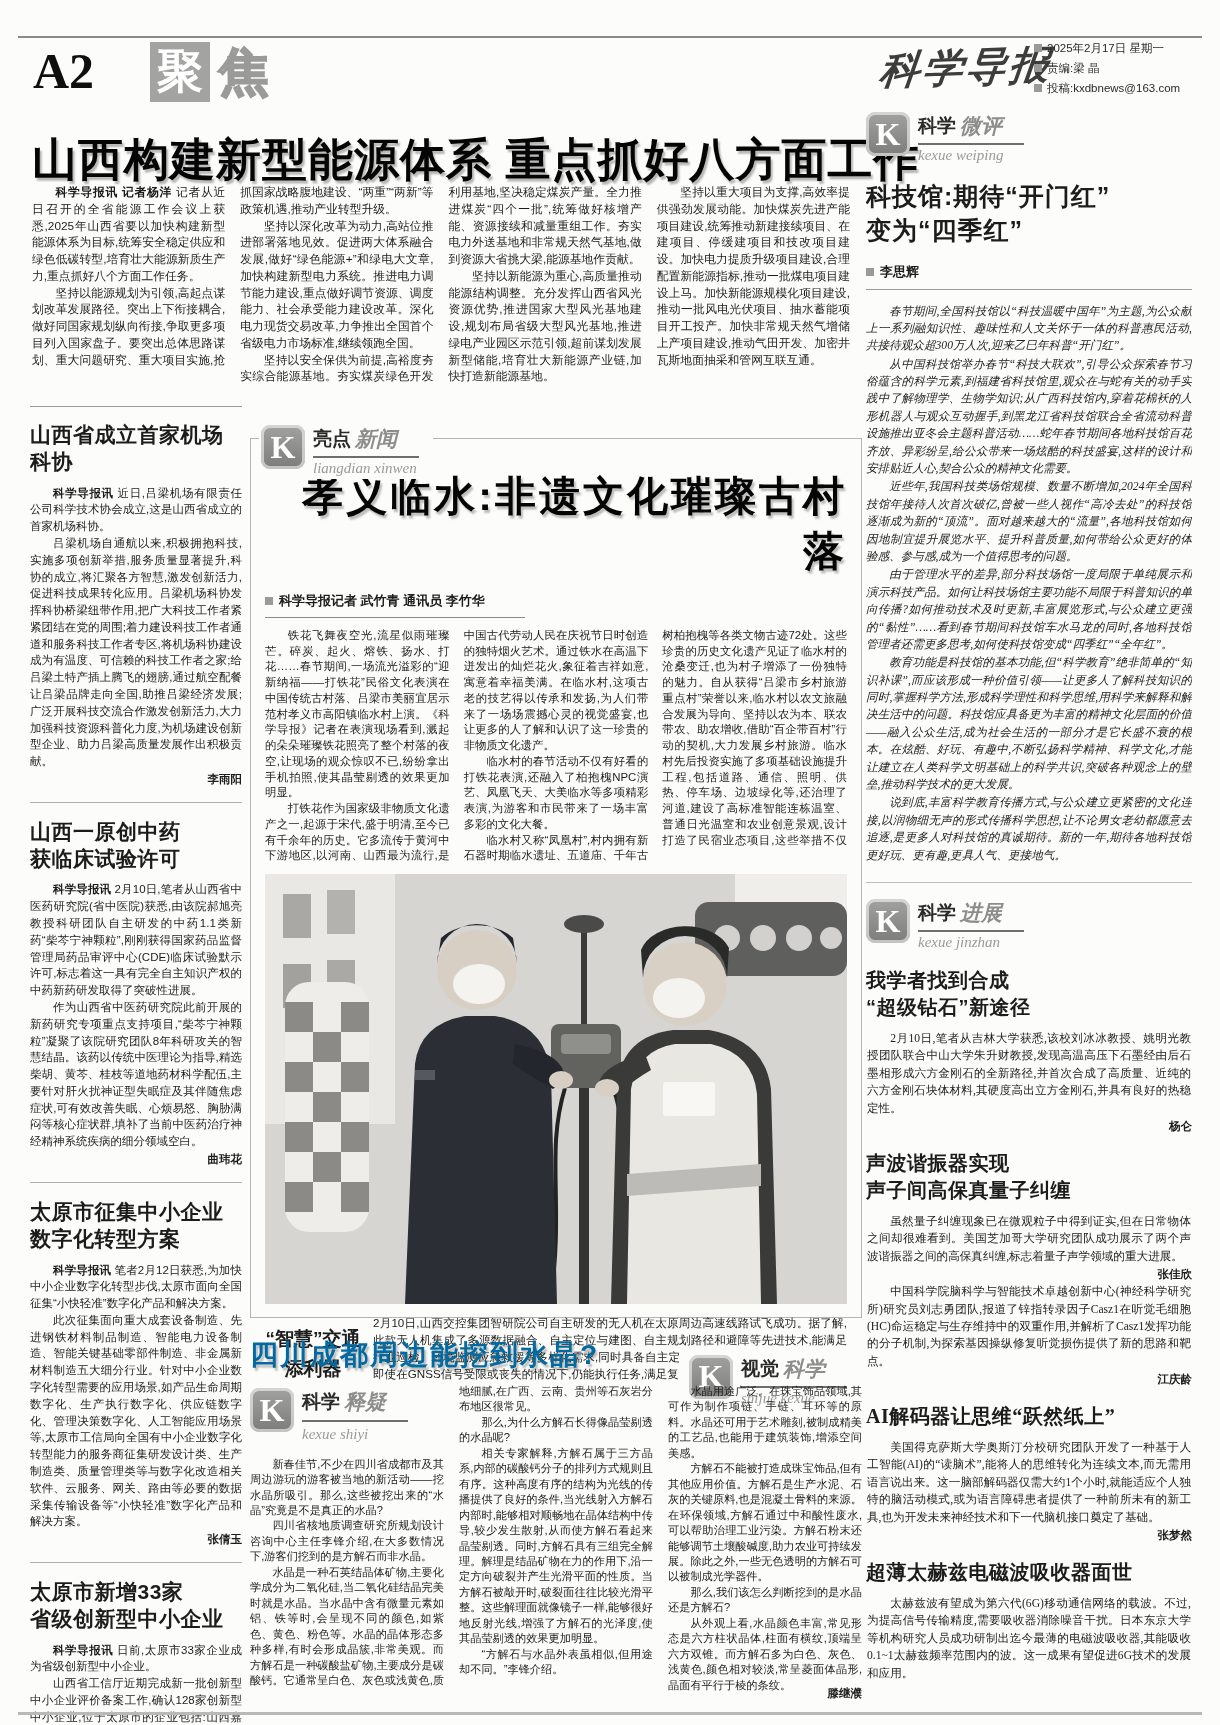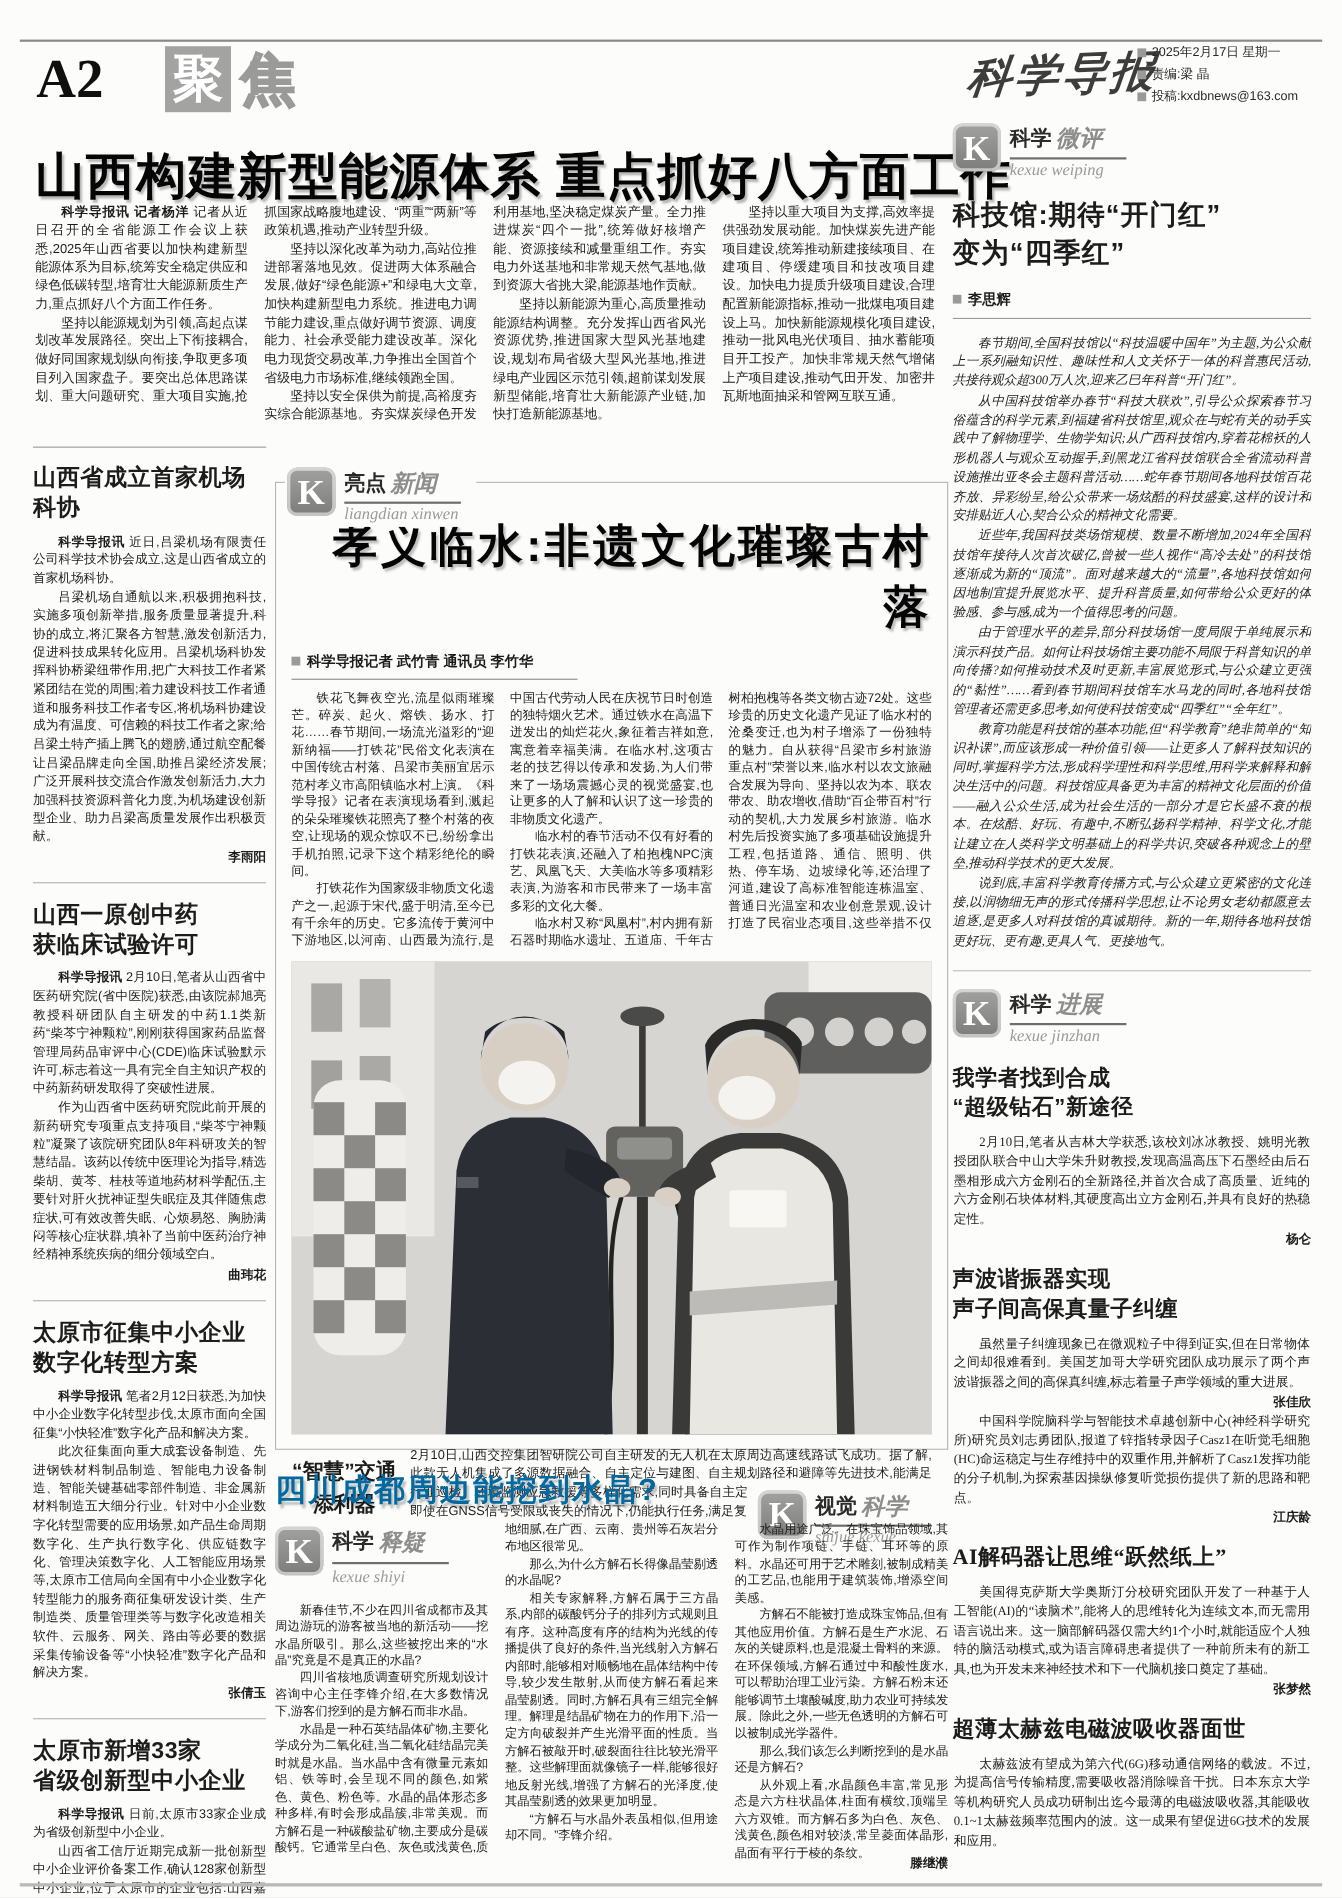--- a/index.html
+++ b/index.html
@@ -169,21 +169,21 @@
           </span>
           <div class="pinyin">liangdian xinwen</div>
         </span>
       </div>
       <h2 class="feature-headline">孝义临水:非遗文化璀璨古村落</h2>
       <div class="byline">
         <span class="msq"></span>
         <span>科学导报记者 武竹青 通讯员 李竹华</span>
       </div>
       <div class="feature-body">
-          <p class="para">铁花飞舞夜空光,流星似雨璀璨芒。碎炭、起火、熔铁、扬水、打花……春节期间,一场流光溢彩的“迎新纳福——打铁花”民俗文化表演在中国传统古村落、吕梁市美丽宜居示范村孝义市高阳镇临水村上演。《科学导报》记者在表演现场看到,溅起的朵朵璀璨铁花照亮了整个村落的夜空,让现场的观众惊叹不已,纷纷拿出手机拍照,记录下这个精彩绝伦的瞬间。</p>
+          <p class="para">铁花飞舞夜空光,流星似雨璀璨芒。碎炭、起火、熔铁、扬水、打花……春节期间,一场流光溢彩的“迎新纳福——打铁花”民俗文化表演在中国传统古村落、吕梁市美丽宜居示范村孝义市高阳镇临水村上演。《科学导报》记者在表演现场看到,溅起的朵朵璀璨铁花照亮了整个村落的夜空,让现场的观众惊叹不已,纷纷拿出手机拍照,使其晶莹剔透的效果更加明显。</p>
           <p class="para">打铁花作为国家级非物质文化遗产之一,起源于宋代,盛于明清,至今已有千余年的历史。它多流传于黄河中下游地区,以河南、山西最为流行,是中国古代劳动人民在庆祝节日时创造的独特烟火艺术。通过铁水在高温下迸发出的灿烂花火,象征着吉祥如意,寓意着幸福美满。在临水村,这项古老的技艺得以传承和发扬,为人们带来了一场场震撼心灵的视觉盛宴,也让更多的人了解和认识了这一珍贵的非物质文化遗产。</p>
           <p class="para">临水村的春节活动不仅有好看的打铁花表演,还融入了柏抱槐NPC演艺、凤凰飞天、大美临水等多项精彩表演,为游客和市民带来了一场丰富多彩的文化大餐。</p>
           <p class="para">临水村又称“凤凰村”,村内拥有新石器时期临水遗址、五道庙、千年古树柏抱槐等各类文物古迹72处。这些珍贵的历史文化遗产见证了临水村的沧桑变迁,也为村子增添了一份独特的魅力。自从获得“吕梁市乡村旅游重点村”荣誉以来,临水村以农文旅融合发展为导向、坚持以农为本、联农带农、助农增收,借助“百企带百村”行动的契机,大力发展乡村旅游。临水村先后投资实施了多项基础设施提升工程,包括道路、通信、照明、供热、停车场、边坡绿化等,还治理了河道,建设了高标准智能连栋温室、普通日光温室和农业创意景观,设计打造了民宿业态项目,这些举措不仅改善了村民的生活环境,也为乡村旅游的发展奠定了坚实的基础。</p>
         </div>
 
       
       <svg class="photo" viewBox="0 0 582 430" xmlns="http://www.w3.org/2000/svg" role="img">
         <rect x="0" y="0" width="582" height="430" fill="#d6d5d2"></rect>
         <rect x="0" y="0" width="130" height="250" fill="#e9e8e5"></rect>
         <rect x="18" y="20" width="28" height="44" fill="#a9a8a5"></rect>

